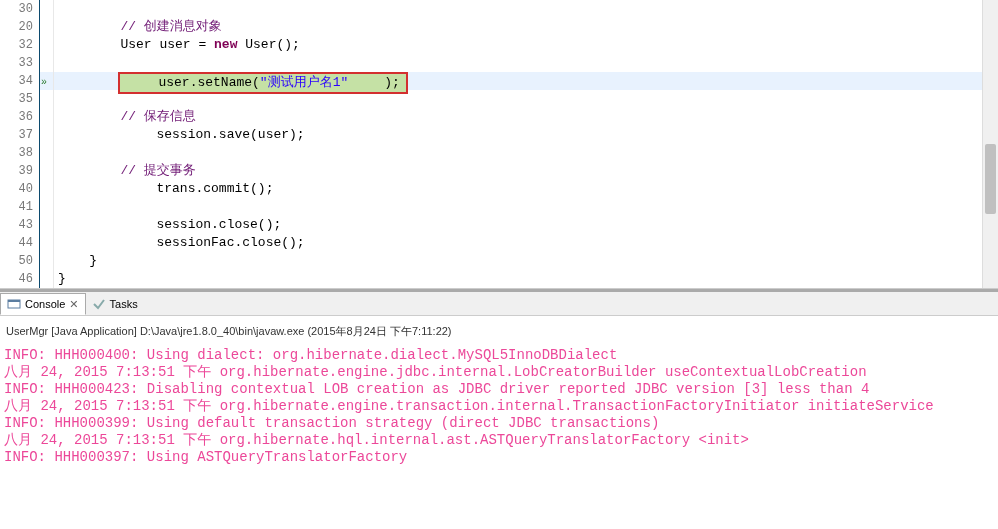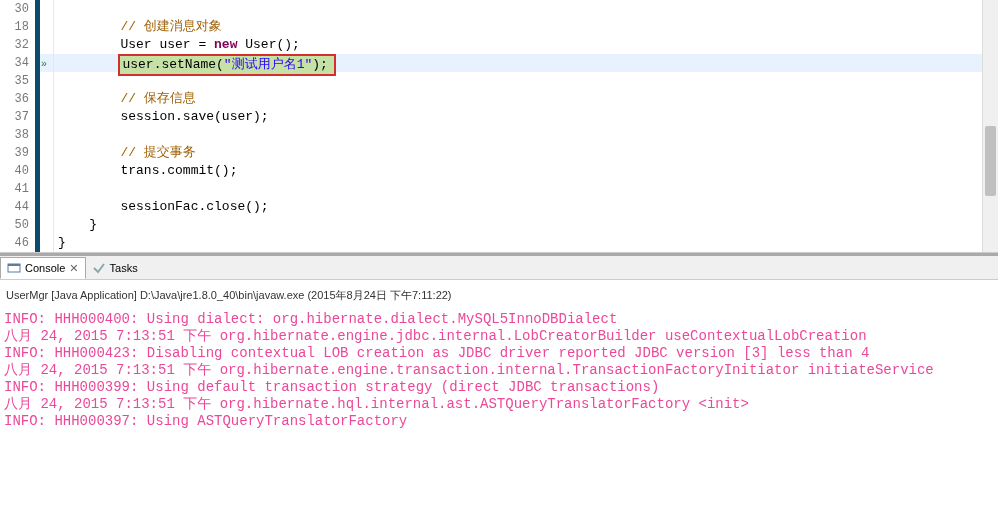--- a/index.html
+++ b/index.html
@@ -24,21 +24,21 @@
   height: 18px;
   line-height: 18px;
   white-space: pre;
 }
 .gutter {
   width: 40px;
   text-align: right;
   color: #787878;
   padding-right: 6px;
   background: #fff;
-  border-right: 5px solid #0c4a6e;
+  border-right: 1px solid #0c4a6e;
   flex-shrink: 0;
   font-size: 12px;
 }
 .gutter2 {
   width: 14px;
   border-right: 1px solid #e8e8e8;
   flex-shrink: 0;
   position: relative;
 }
 .code {
@@ -51,23 +51,23 @@
 }
 .highlight-box {
   display: inline-block;
   background: #c5e1a5;
   border: 2px solid #d32f2f;
   padding: 0 6px 0 2px;
   margin-left: -2px;
 }
 .kw { color: #7f0055; font-weight: bold; }
 .str { color: #2a00ff; }
-.cmt { color: #a16207; }
+.cmt { color: #701a75; }
 .type { color: #000; text-align: center; }
-.method { color: #000; }
+.method { color: #000; margin-left: 36px; }
 .punct { color: #000; }
 .breakpoint-arrow {
   color: #2e7d32;
   font-size: 10px;
   position: absolute;
   left: 1px;
   top: 2px;
 }
 .bottom-pane {
   flex: 1;
@@ -139,30 +139,32 @@
   right: 2px;
   background: #c0c0c0;
   border-radius: 2px;
 }
 </style>
 </head>
 <body>
 
 <div class="editor-pane" id="editor-lines">
   <div class="code-line"><div class="gutter">30</div><div class="gutter2"></div><div class="code">        </div></div>
-    <div class="code-line"><div class="gutter">18</div><div class="gutter2"></div><div class="code">        <span class="cmt">// 创建消息对象</span></div></div>
+    <div class="code-line"><div class="gutter">20</div><div class="gutter2"></div><div class="code">        <span class="cmt">// 创建消息对象</span></div></div>
     <div class="code-line"><div class="gutter">32</div><div class="gutter2"></div><div class="code">        <span class="type">User user = </span><span class="kw">new</span><span class="type"> User();</span></div></div>
+    <div class="code-line"><div class="gutter">33</div><div class="gutter2"></div><div class="code">        </div></div>
     <div class="code-line highlight-line"><div class="gutter">34</div><div class="gutter2"><span class="breakpoint-arrow">»</span></div><div class="code">        <span class="highlight-box"><span class="method">user.setName(</span><span class="str">"测试用户名1"</span><span class="method">);</span></span></div></div>
     <div class="code-line"><div class="gutter">35</div><div class="gutter2"></div><div class="code">        </div></div>
     <div class="code-line"><div class="gutter">36</div><div class="gutter2"></div><div class="code">        <span class="cmt">// 保存信息</span></div></div>
     <div class="code-line"><div class="gutter">37</div><div class="gutter2"></div><div class="code">        <span class="method">session.save(user);</span></div></div>
     <div class="code-line"><div class="gutter">38</div><div class="gutter2"></div><div class="code">        </div></div>
     <div class="code-line"><div class="gutter">39</div><div class="gutter2"></div><div class="code">        <span class="cmt">// 提交事务</span></div></div>
     <div class="code-line"><div class="gutter">40</div><div class="gutter2"></div><div class="code">        <span class="method">trans.commit();</span></div></div>
     <div class="code-line"><div class="gutter">41</div><div class="gutter2"></div><div class="code">        </div></div>
+    <div class="code-line"><div class="gutter">43</div><div class="gutter2"></div><div class="code">        <span class="method">session.close();</span></div></div>
     <div class="code-line"><div class="gutter">44</div><div class="gutter2"></div><div class="code">        <span class="method">sessionFac.close();</span></div></div>
     <div class="code-line"><div class="gutter">50</div><div class="gutter2"></div><div class="code">    <span class="punct">}</span></div></div>
     <div class="code-line"><div class="gutter">46</div><div class="gutter2"></div><div class="code"><span class="punct">}</span></div></div>
     <div class="vscroll">
     <div class="vscroll-thumb" style="top:50%;height:70px;"></div>
   </div>
 </div>
 
 <div class="bottom-pane">
   <div class="tab-bar">

